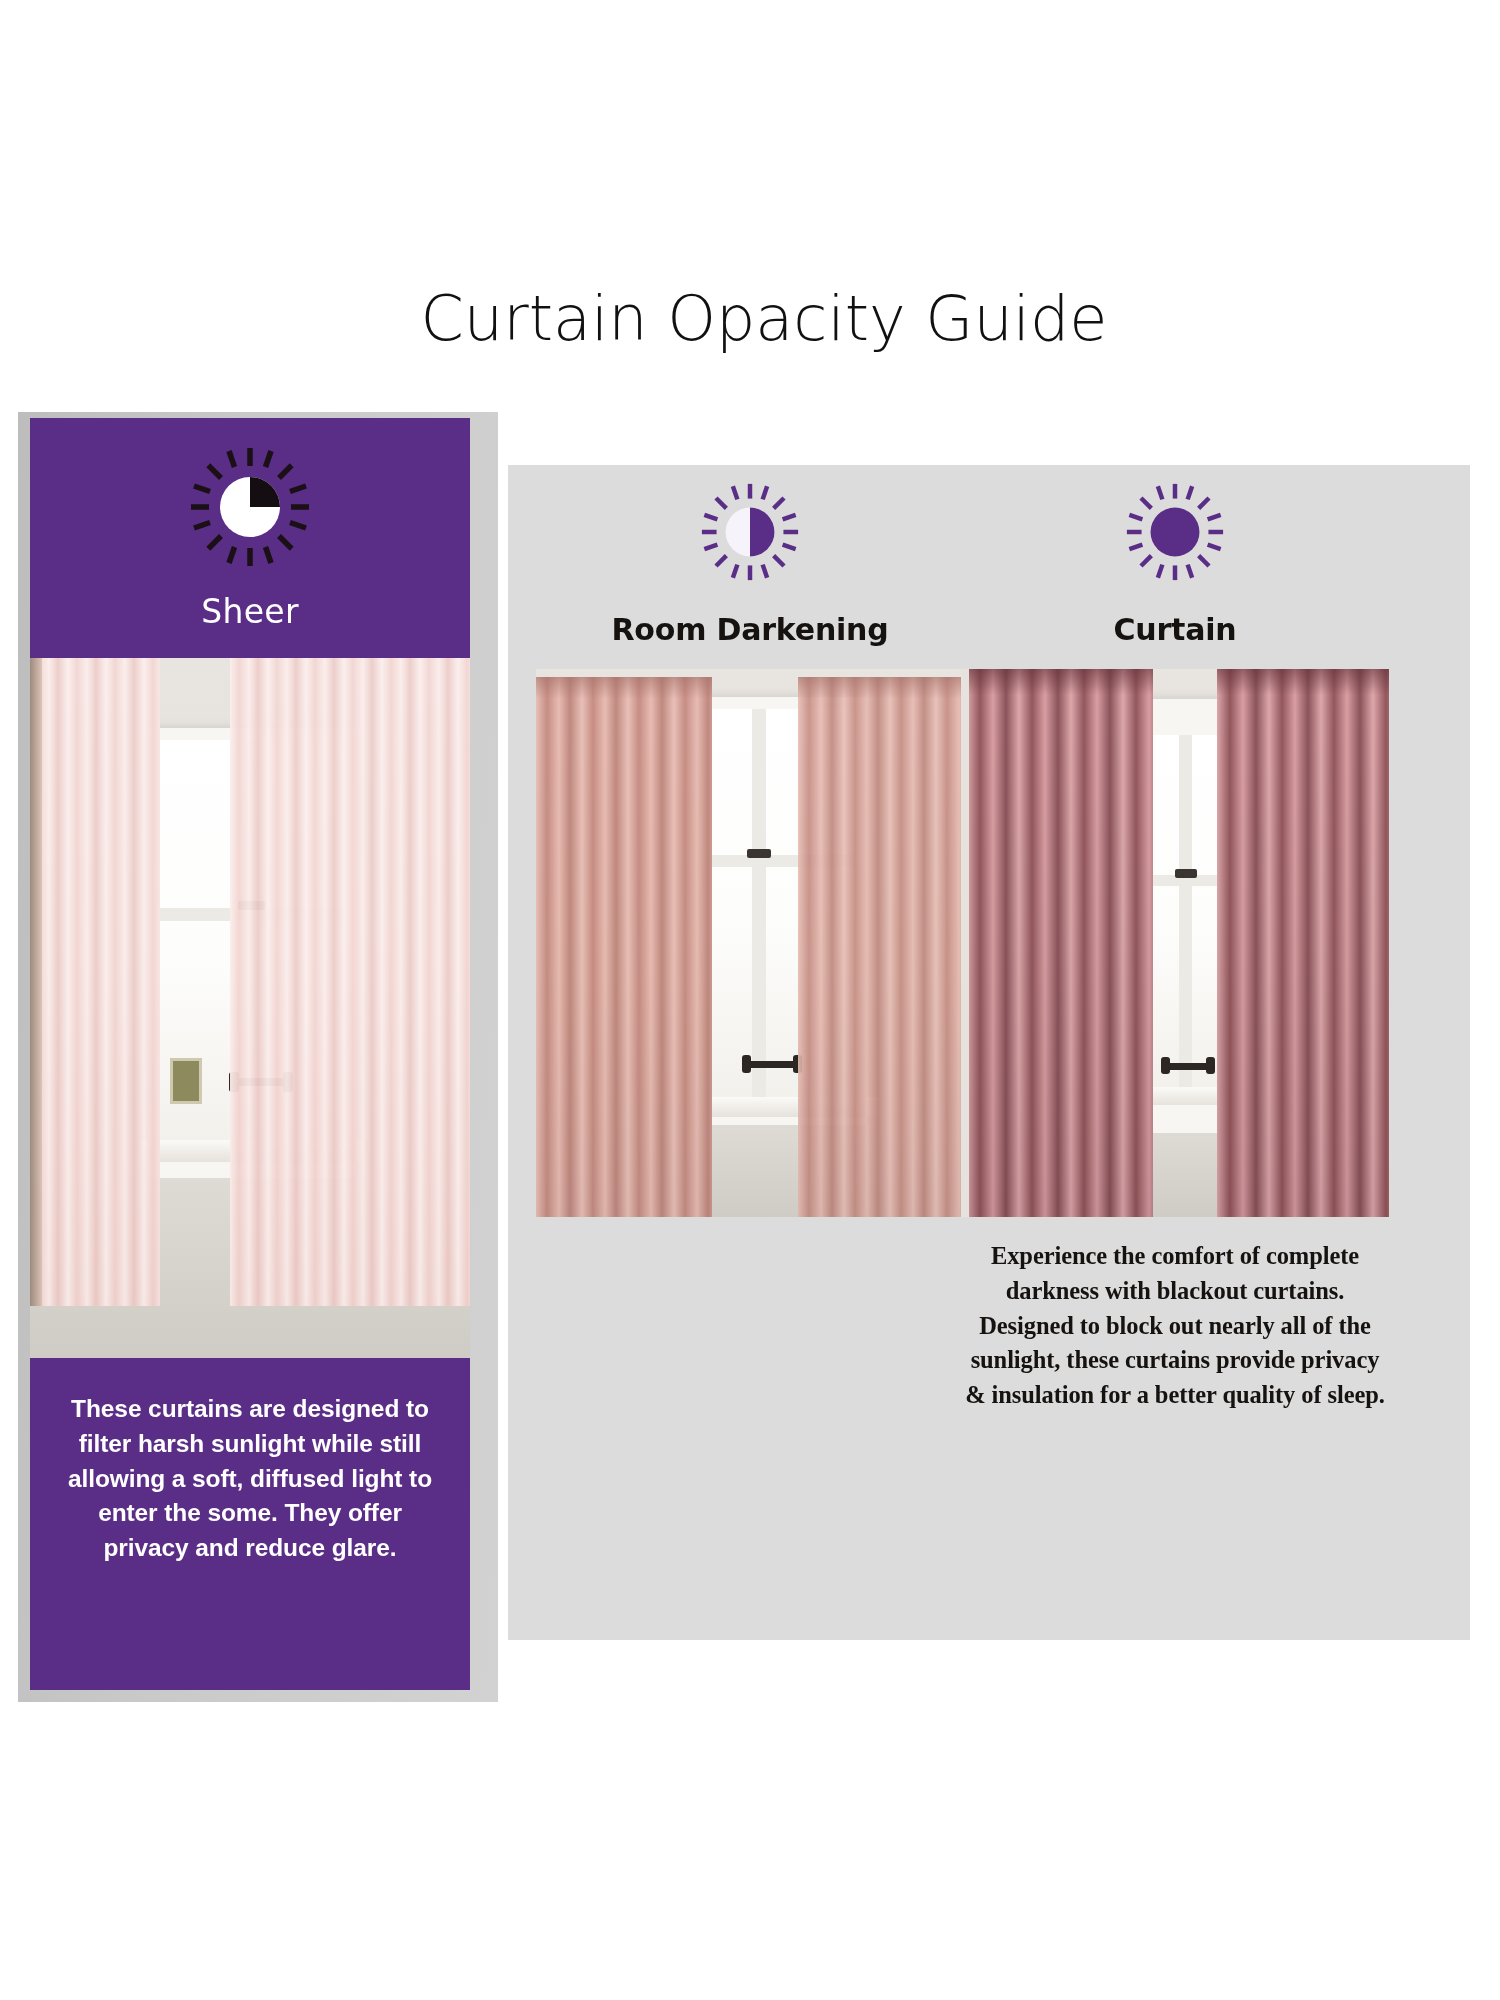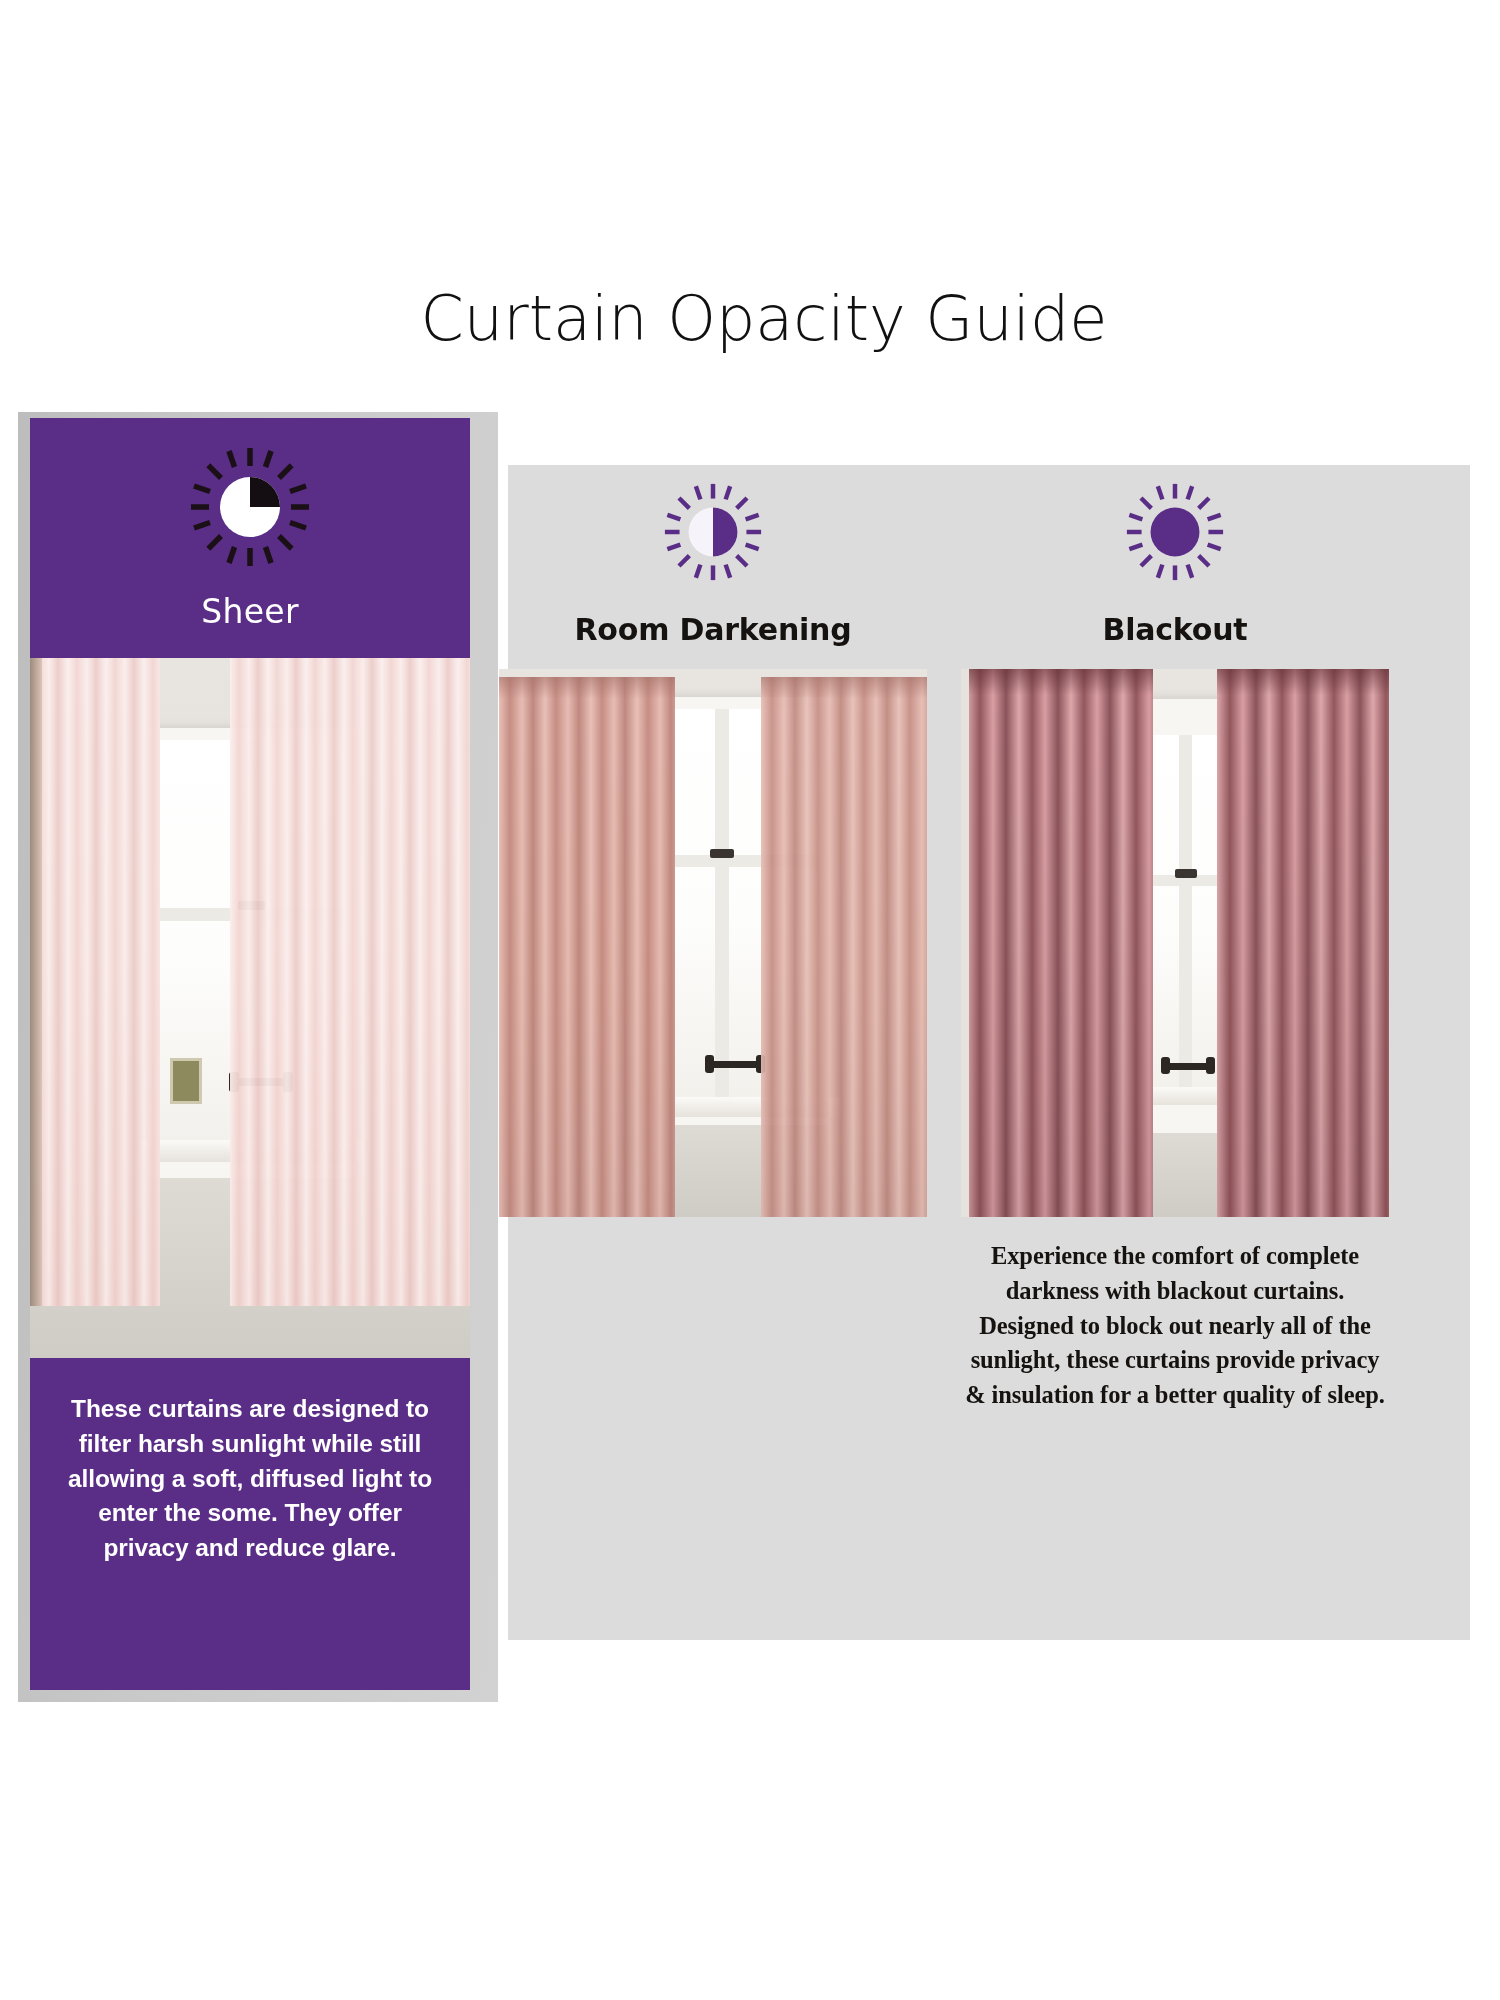--- a/index.html
+++ b/index.html
@@ -83,21 +83,21 @@
 
   
   .col {
     position:absolute;
     top:478px;
     width:430px;
     display:flex;
     flex-direction:column;
     align-items:center;
   }
-  #col-room { left:498px; }
+  #col-room { left:535px; }
   #col-black { left:960px; }
 
   .col-icon { height:108px; display:flex; align-items:center; justify-content:center; }
   .col-title {
     font-size:30px;
     font-weight:700;
     color:#15120f;
     margin-top:26px;
     letter-spacing:-0.2px;
     font-family:"DejaVu Sans", sans-serif;
@@ -305,21 +305,21 @@
         <line x1="9" y1="44" x2="25" y2="49.5"></line>
         <line x1="105" y1="80.5" x2="121" y2="86"></line>
         <line x1="86" y1="9" x2="80.5" y2="25"></line>
         <line x1="49.5" y1="105" x2="44" y2="121"></line>
         <line x1="9" y1="86" x2="25" y2="80.5"></line>
         <line x1="105" y1="49.5" x2="121" y2="44"></line>
       </g>
       <circle cx="65" cy="65" r="30" fill="#5a2d87"></circle>
     </svg>
   </div>
-  <div class="col-title">Blackout</div>
+  <div class="col-title">Curtain</div>
 
   <div class="col-photo">
     <div class="scene">
       <div class="wall"></div>
       <div class="winframe" style="left:150px; top:30px; width:150px; height:448px;"></div>
       <div class="glass" style="left:162px; top:66px; width:126px; height:352px;"></div>
       <div class="mullion-v" style="left:218px; top:66px; width:13px; height:352px;"></div>
       <div class="mullion-h" style="left:162px; top:206px; width:126px; height:11px;"></div>
       <div class="sash-lock" style="left:214px; top:200px; width:22px; height:9px;"></div>
       <div class="sill" style="left:142px; top:418px; width:166px; height:18px;"></div>

